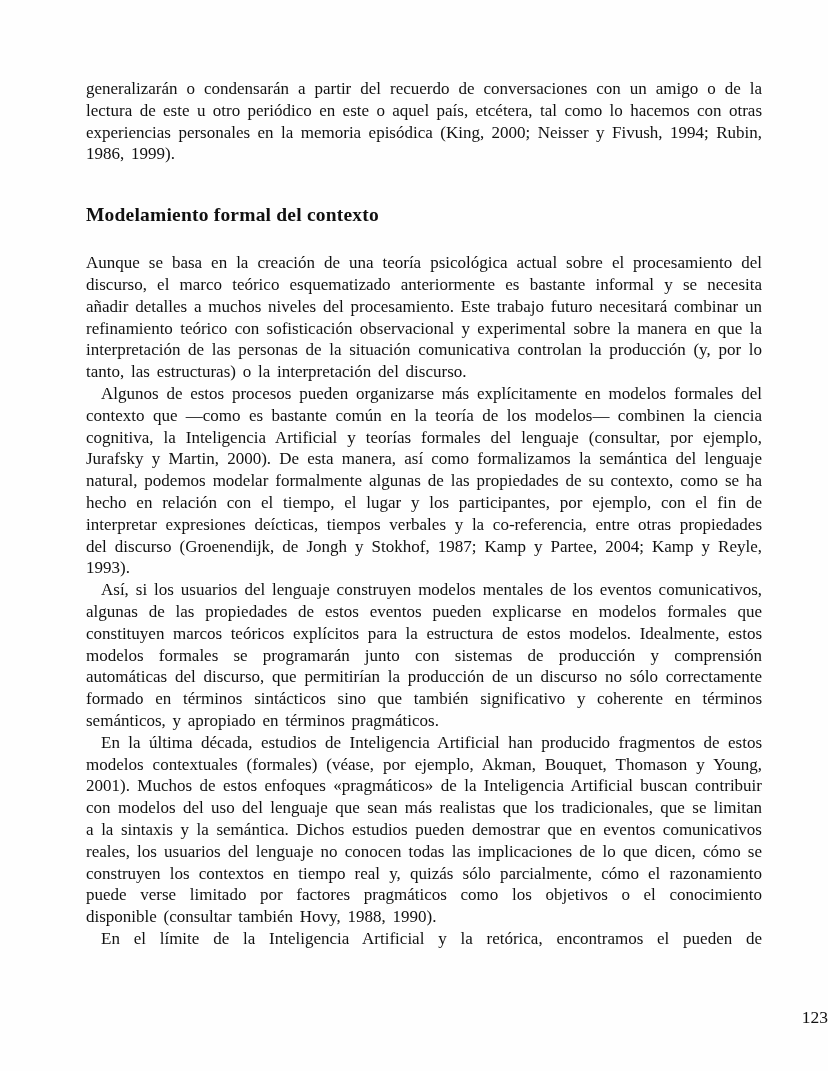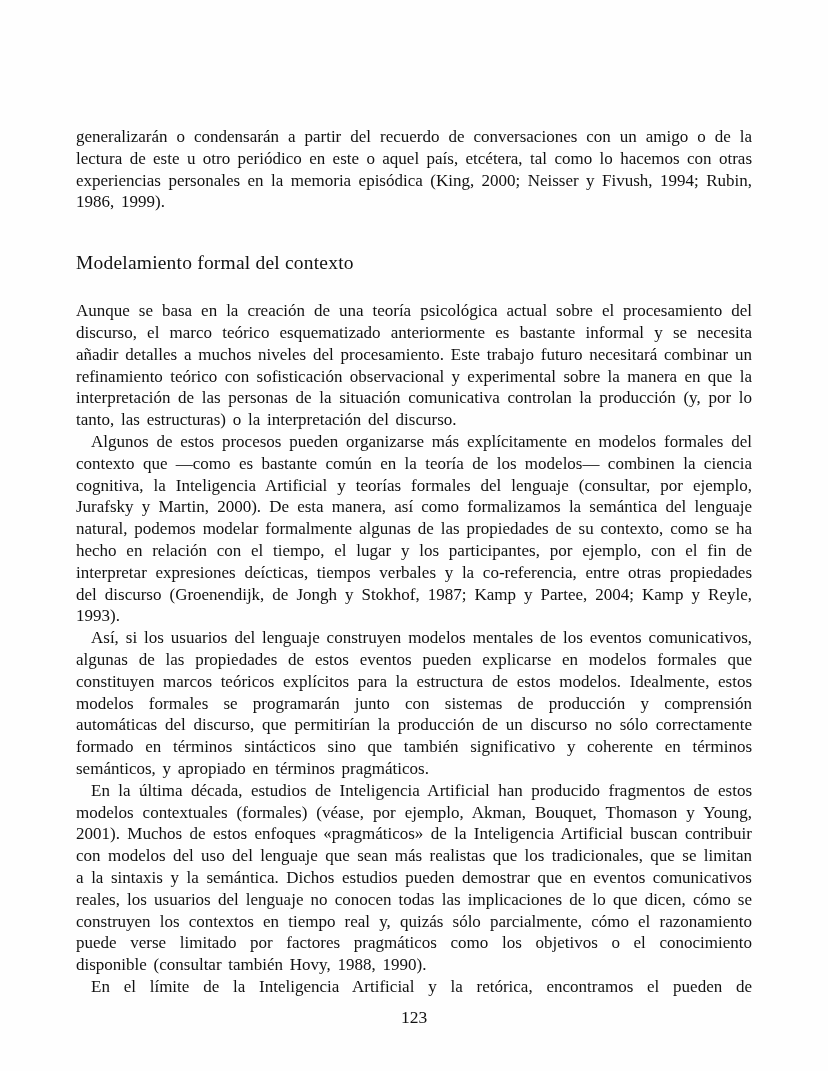--- a/index.html
+++ b/index.html
@@ -11,51 +11,50 @@
     position: relative;
     width: 828px;
     height: 1071px;
     background: #fefefe;
     overflow: hidden;
     font-family: "Liberation Serif", "DejaVu Serif", serif;
     color: #111111;
   }
   .content {
     position: absolute;
-    left: 76px;
+    left: 86px;
     top: 78px;
     width: 676px;
-    margin-top: 48px;
   }
   .para {
     margin: 0;
     font-size: 17px;
     line-height: 21.8px;
     text-align: justify;
     word-spacing: 2.5px;
   }
   .para.indent {
     text-indent: 15px;
   }
   .para.force-justify {
     text-align-last: justify;
   }
   .section-heading {
     margin: 38px 0 25px 0;
     font-size: 19.5px;
-    font-weight: normal;
+    font-weight: bold;
     line-height: 24px;
     letter-spacing: 0.2px;
   }
   .page-number {
     position: absolute;
     left: 0;
     top: 1006px;
     width: 100%;
-    text-align: center;
+    text-align: right;
     font-size: 17.5px;
     line-height: 22px;
   }
 </style>
 </head>
 <body>
 
 <div class="page">
   <div class="content">
 

